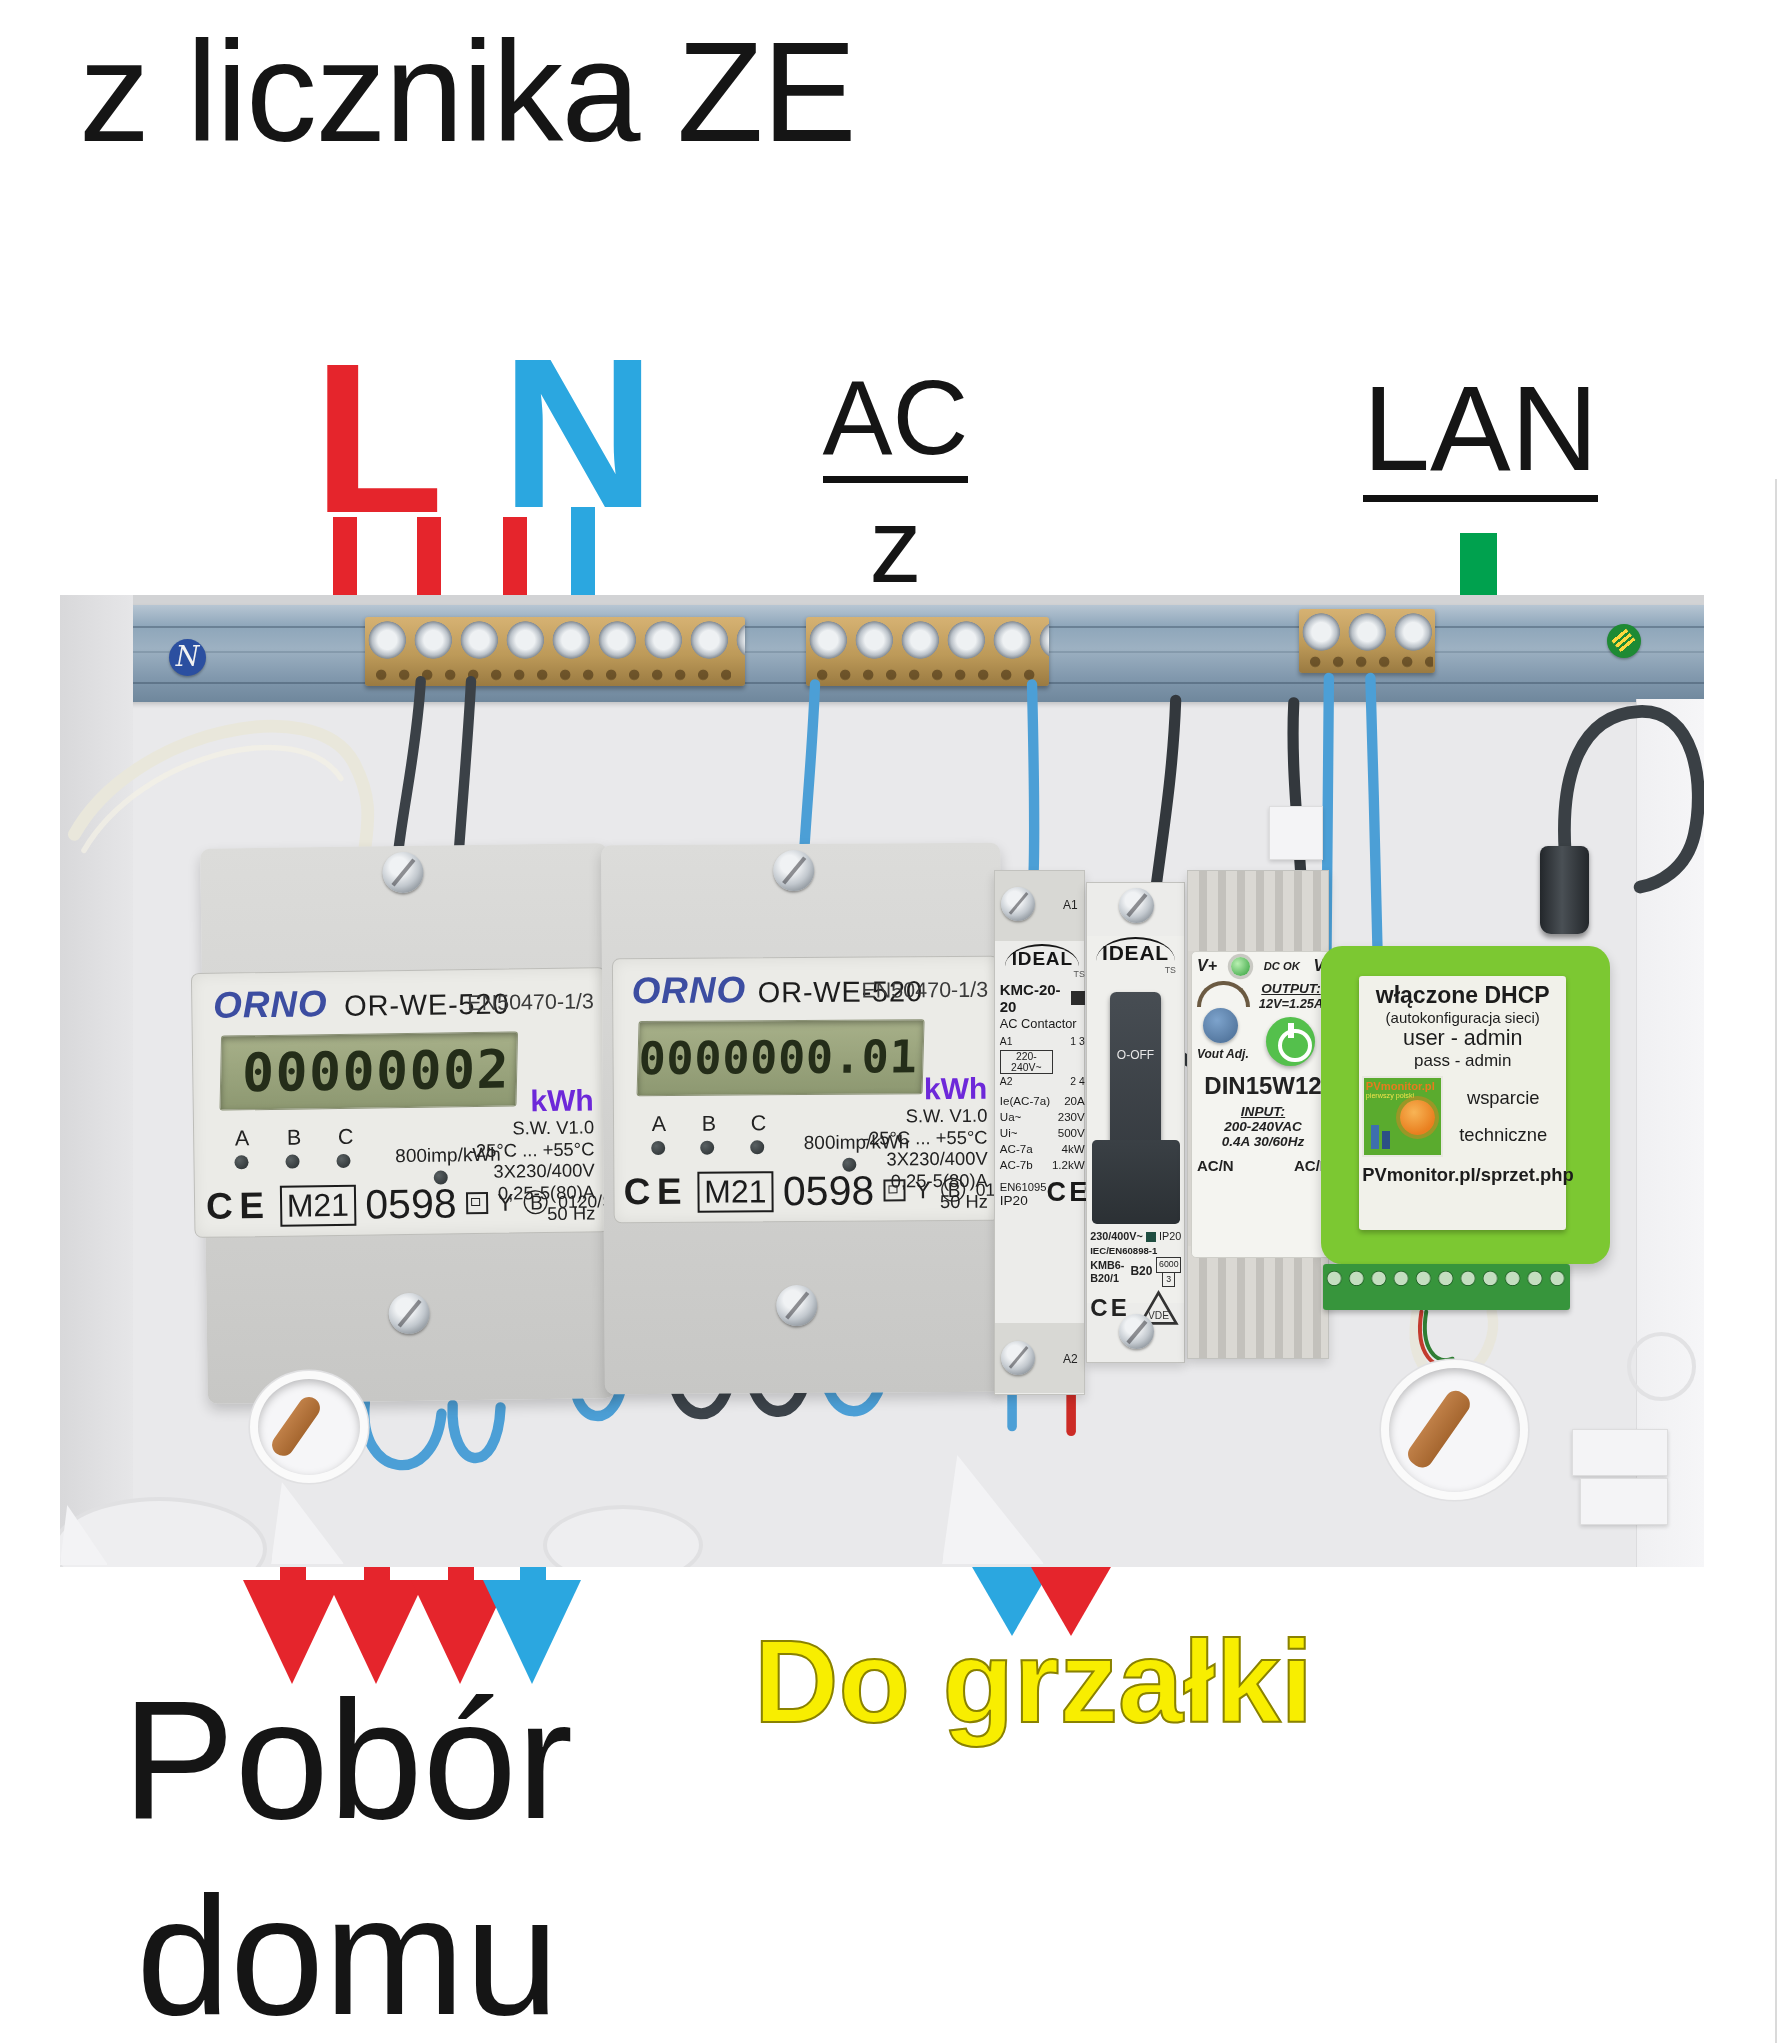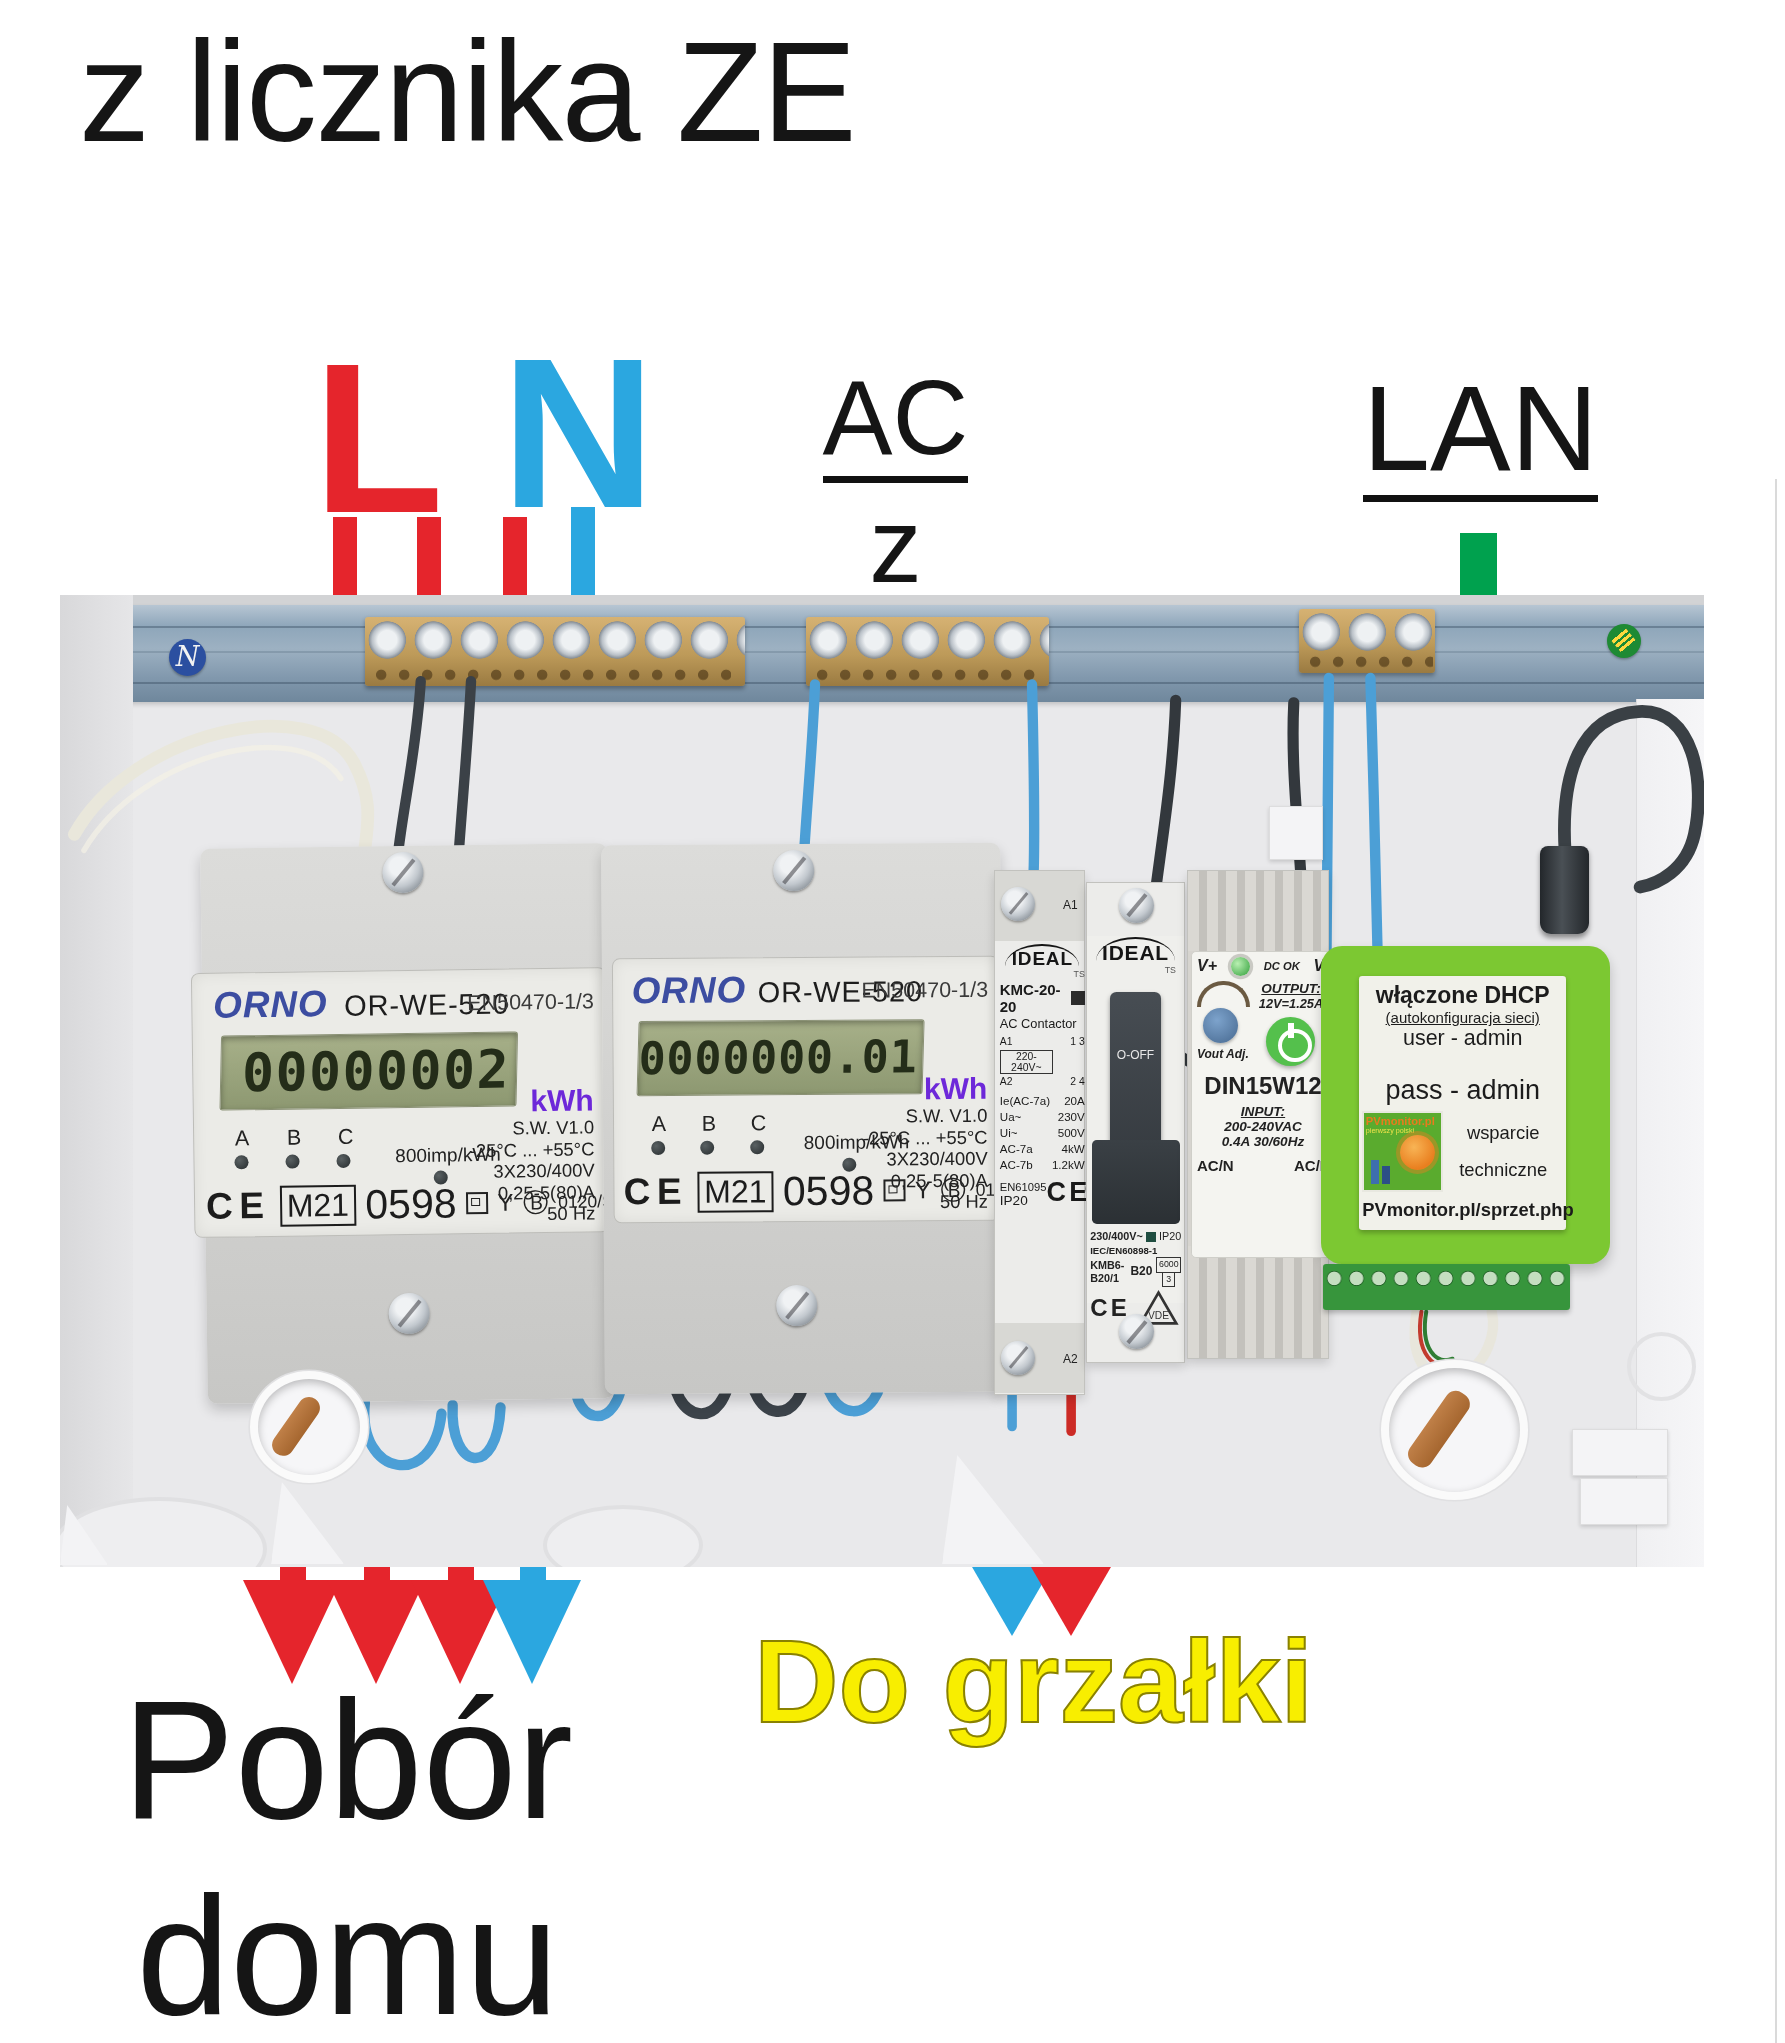--- a/index.html
+++ b/index.html
@@ -409,23 +409,23 @@
         <div style="display:flex;justify-content:space-between;margin-top:8px;font-style:normal;">
           <span style="font-size:15px;font-weight:bold;">AC/N</span>
           <span style="font-size:15px;font-weight:bold;">AC/L</span>
         </div>
       </div>
     </div>
 
     <div class="abs monitor" style="left:1261px;top:351px;width:289px;height:318px;">
       <div class="abs mon-label" style="left:38px;top:30px;width:201px;height:241px;padding:6.4px 3.2px;">
         <div style="font-size:23px;font-weight:bold;">włączone DHCP</div>
-        <div style="font-size:15px;text-decoration:underline;">(autokonfiguracja sieci)</div>
+        <div style="font-size:15px;">(autokonfiguracja sieci)</div>
         <div style="font-size:21.5px;">user - admin</div>
-        <div style="font-size:27px;margin-top:24px;">pass - admin</div>
+        <div style="font-size:17px;">pass - admin</div>
         <div style="display:flex;align-items:center;margin-top:4.8px;">
           <div style="width:77px;height:77px;background:#5aab2e;border:2.4px solid #e8e8e0;position:relative;text-align:left;flex:none;">
             <div style="font-size:11.2px;font-weight:bold;color:#e87b1e;padding:1.6px 1.6px 0;">PVmonitor.pl</div>
             <div style="font-size:7.2px;color:#f0e24a;padding:0 1.6px;line-height:8px;">pierwszy polski</div>
             <span style="position:absolute;right:6.4px;top:22.3px;width:35px;height:35px;border-radius:50%;background:radial-gradient(circle at 40% 35%,#f8b455,#e97f1f 70%);box-shadow:0 0 0 4px rgba(233,127,31,.45);"></span>
             <span style="position:absolute;left:6.4px;bottom:6.4px;width:8px;height:24px;background:#3d6fae;"></span>
             <span style="position:absolute;left:17.6px;bottom:6.4px;width:8px;height:17.6px;background:#2c4f86;"></span>
           </div>
           <div style="flex:1;text-align:center;">
             <div style="font-size:18.4px;">wsparcie</div>

